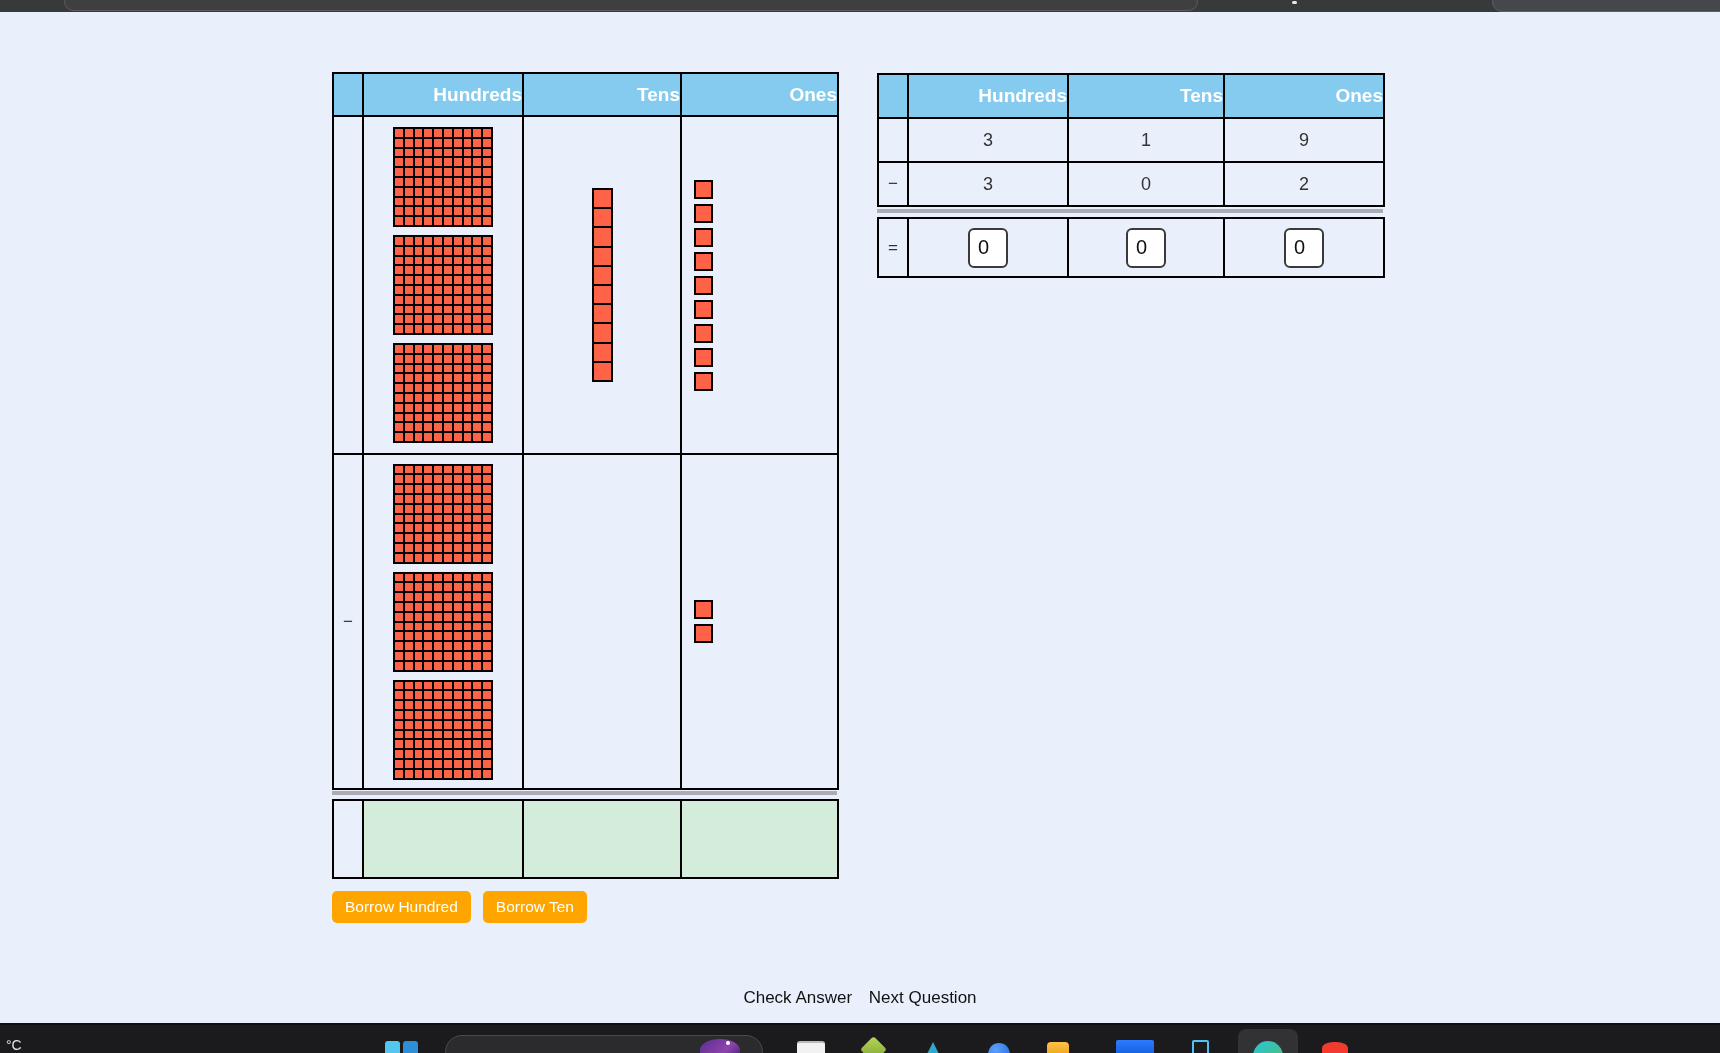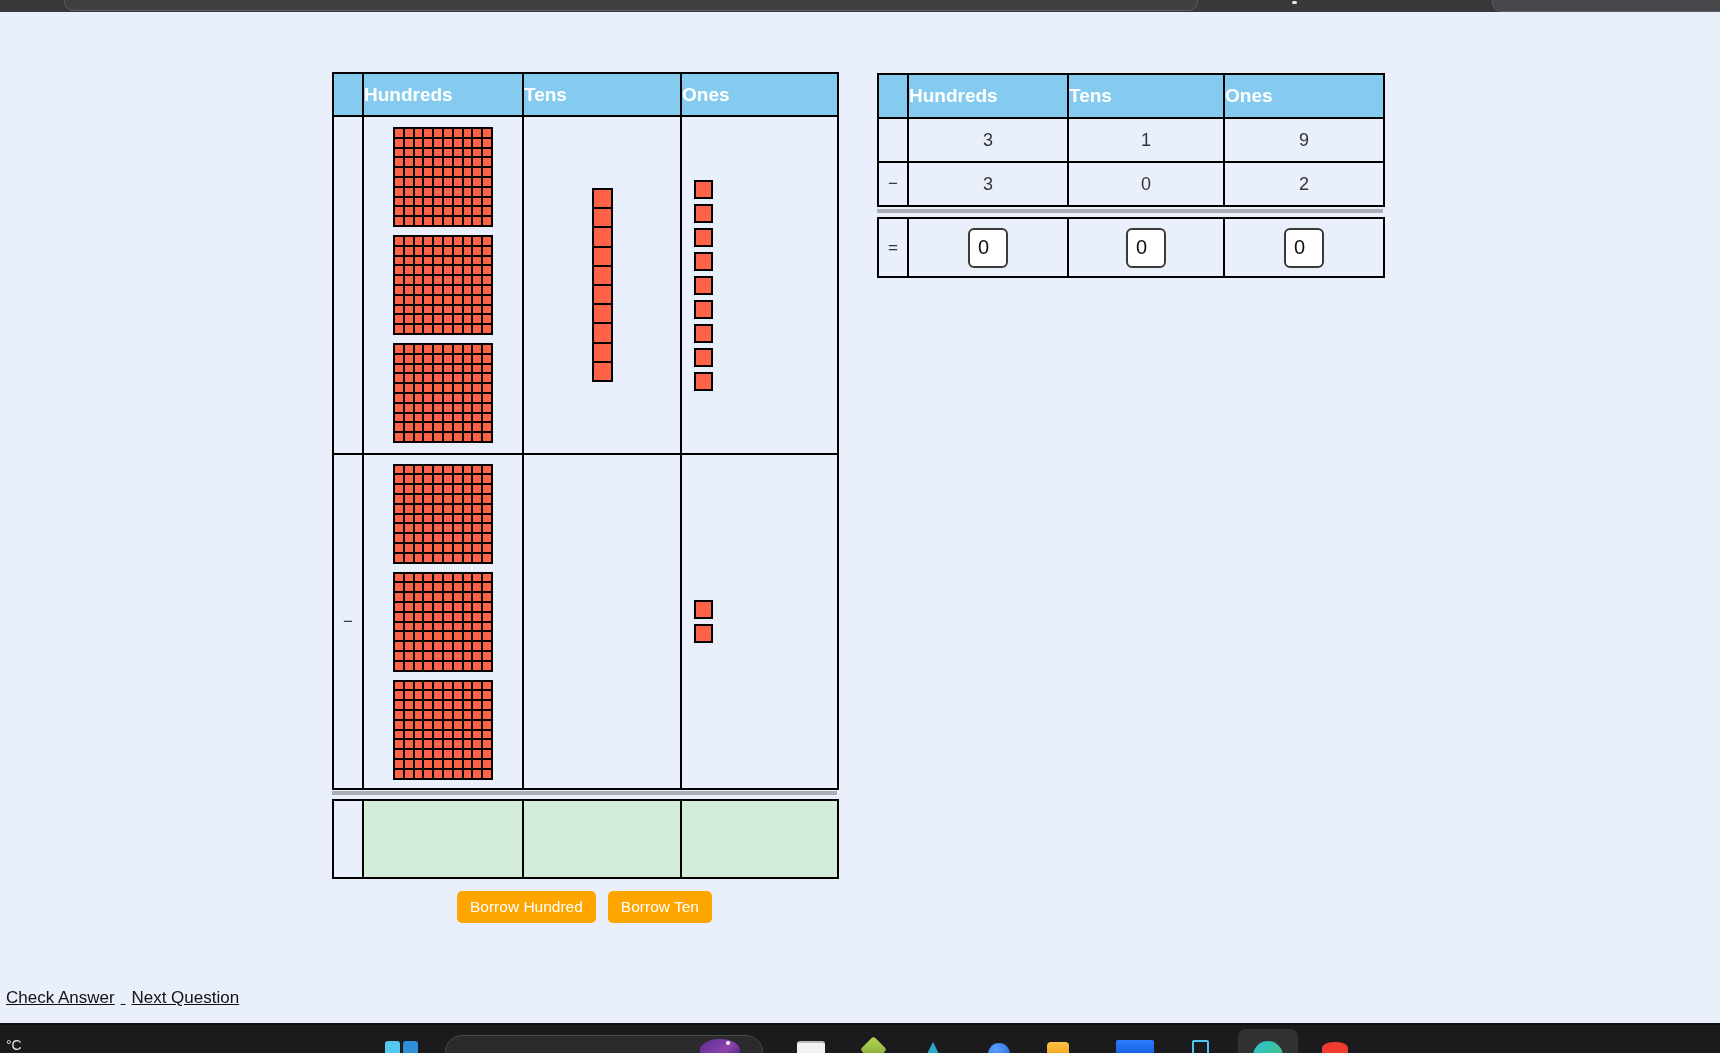--- a/index.html
+++ b/index.html
@@ -16,21 +16,21 @@
   .chrome-dot{position:absolute;left:1292px;top:1px;width:5px;height:3px;background:#E8E8E8;border-radius:2px;}
   .chrome-right-piece{position:absolute;left:1492px;top:-8px;width:260px;height:18px;
     border:1px solid #5E5E61;border-radius:10px;background:#46474A;}
   
   .section-title{position:absolute;top:30px;font-size:24px;color:#1d1d1f;text-align:center;}
   #visual-title{left:332px;width:505px;}
   #numerical-title{left:877px;width:506px;}
   
   table{border-collapse:collapse;table-layout:fixed;position:absolute;background:transparent;}
   td,th{border:2px solid #000;padding:0;overflow:hidden;}
-  th{background:var(--header-blue,#85CBF0);color:#fff;font-size:19px;font-weight:bold;text-align:left;}
+  th{background:var(--header-blue,#85CBF0);color:#fff;font-size:19px;font-weight:bold;text-align:right;}
   .num-cell{text-align:center;font-size:18px;color:#333;}
   .rowlabel{text-align:center;font-size:17px;color:#333;}
   
   .stack{height:100%;display:flex;flex-direction:column;align-items:center;justify-content:center;gap:8px;}
   .stack.ones{align-items:flex-start;padding-left:12px;gap:5px;box-sizing:border-box;}
   .block-hundred{width:100px;height:100px;background:#000;display:grid;
     grid-template-columns:repeat(10,1fr);grid-template-rows:repeat(10,1fr);gap:2px;padding:2px;box-sizing:border-box;flex:none;}
   .block-hundred .cell{background:var(--block-color,#FF6347);}
   .block-ten{width:21px;height:194px;background:#000;display:grid;
     grid-template-rows:repeat(10,1fr);gap:2px;padding:2px;box-sizing:border-box;flex:none;}
@@ -38,25 +38,25 @@
   .block-one{width:19px;height:19px;background:var(--block-color,#FF6347);border:2px solid #000;box-sizing:border-box;flex:none;}
   
   .sep-line{position:absolute;height:4px;background:#ACACB4;}
   
   .green-cell{background:var(--result-green,#D4EDDA);}
   
   .ans-input{width:40px;height:40px;box-sizing:border-box;border:2px solid #3a3a3a;border-radius:6px;
     background:#fff;font-family:"Liberation Sans",sans-serif;font-size:20px;color:#111;padding:0 0 0 8px;}
   .input-wrap{display:flex;align-items:center;justify-content:center;height:100%;}
   
-  .btn-row{position:absolute;left:332px;top:891px;width:505px;display:flex;justify-content:center;gap:12px;}
+  .btn-row{position:absolute;left:332px;top:891px;width:505px;display:flex;gap:12px;}
   .borrow-btn{background:var(--button-orange,#FFA500);color:#fff;border:none;border-radius:5px;
     padding:7px 13px;font-size:15.5px;font-family:"Liberation Sans",sans-serif;cursor:pointer;}
   
-  .footer-actions{position:absolute;left:0;top:988px;width:1720px;font-size:17px;color:#111;text-decoration:underline;}
+  .footer-actions{position:absolute;left:0;top:988px;width:1720px;text-align:center;font-size:17px;color:#111;}
   .footer-actions span{margin:0 6px;cursor:pointer;}
   
   .taskbar{position:absolute;left:0;bottom:0;width:1720px;height:30px;background:#1B1B1D;
     border-top:2px solid #101012;box-sizing:border-box;overflow:hidden;color:#ddd;}
   .tb{position:absolute;}
   .weather-label{left:6px;top:12px;font-size:14px;color:#e5e5e5;}
   .taskview-a{left:385px;top:16px;width:15px;height:16px;background:#53C7F0;border-radius:3px;}
   .taskview-b{left:403px;top:16px;width:15px;height:16px;background:#2D8FD8;border-radius:3px;}
   .search-pill{left:445px;top:10px;width:318px;height:34px;border-radius:17px;background:#2B2B2D;border:1px solid #4A4A4D;box-sizing:border-box;}
   .copilot{left:700px;top:14px;width:40px;height:22px;border-radius:50% 50% 0 0;

